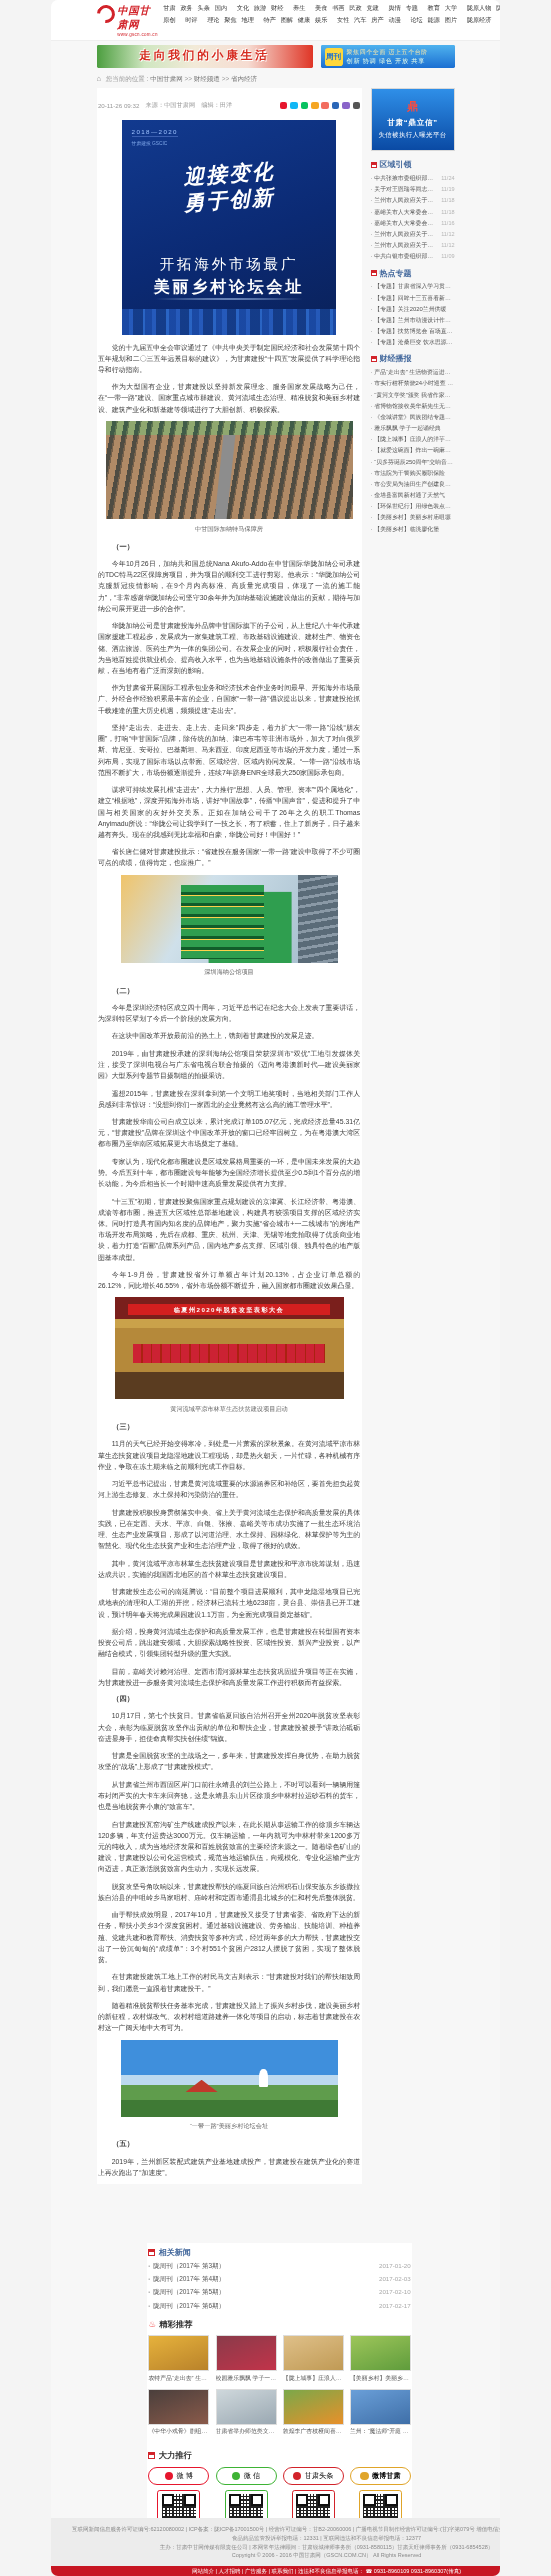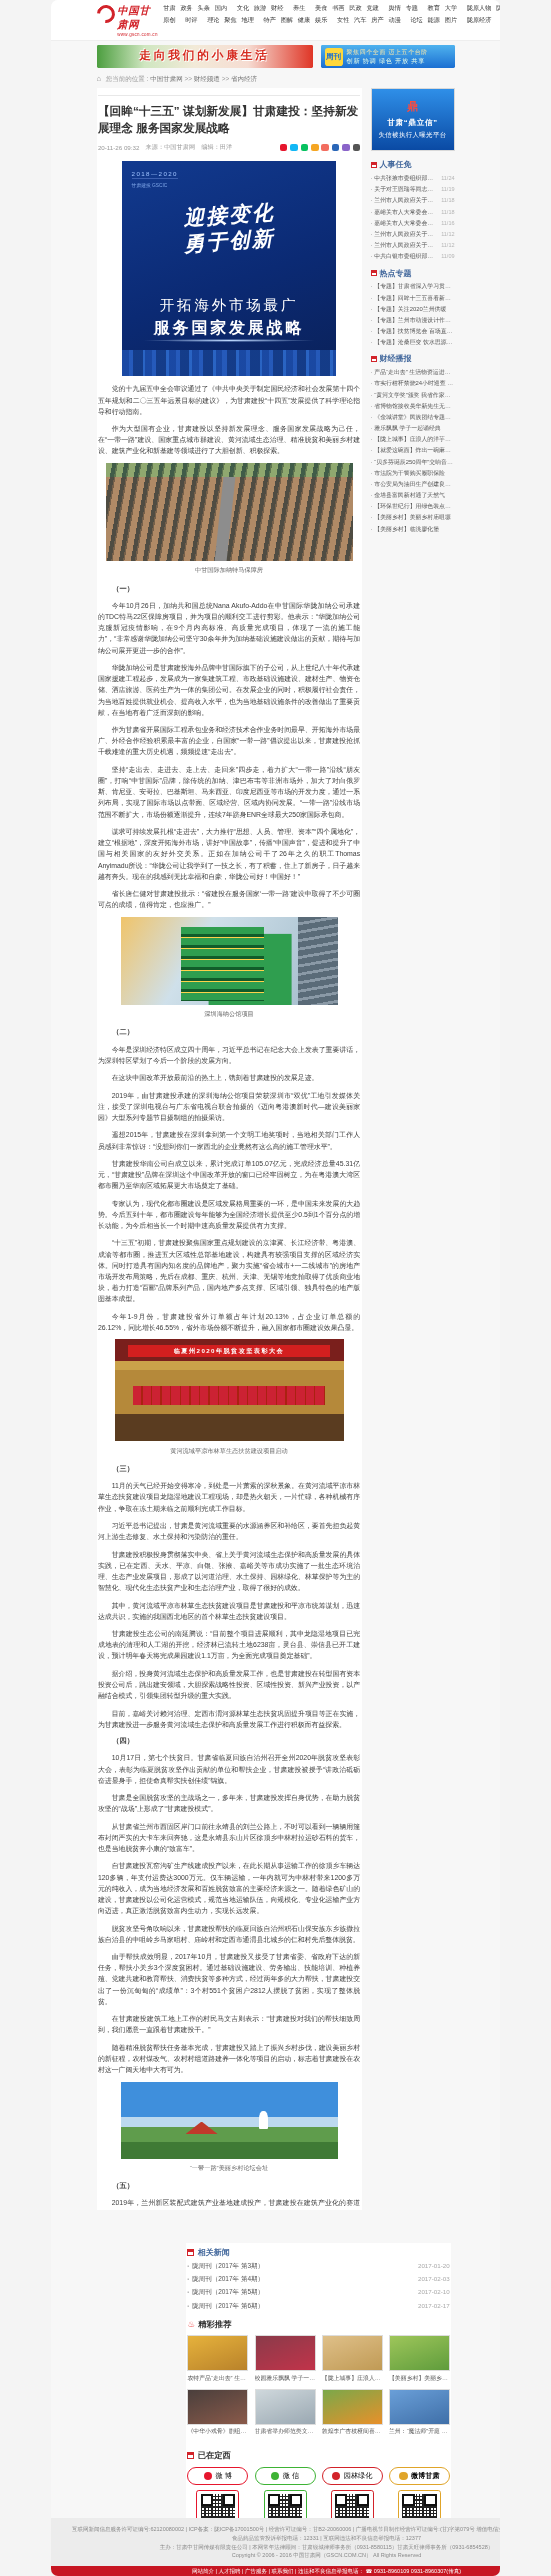--- a/index.html
+++ b/index.html
@@ -81,21 +81,21 @@
   .side-sec { margin-bottom:6.9px; }
   .side-h { font-size:8px; font-weight:bold; color:#44699d; margin-bottom:4.8px; display:flex; align-items:center; }
   .side-h .ic { width:6.2px; height:6.2px; border:1px solid #d2232a; margin-right:2.8px; background:linear-gradient(180deg,#d2232a 0 2.1px,#fff 2.1px); }
   .side-item { display:flex; font-size:5.9px; color:#555; line-height:1.25; margin-bottom:3.8px; }
   .side-item .tx { flex:1; white-space:nowrap; overflow:hidden; text-overflow:ellipsis; }
   .side-item .tx::before { content:"▪"; color:#bbb; margin-right:2.1px; font-size:4.8px; }
   .side-item .dt { color:#b5b5b5; margin-left:2.8px; font-size:5.5px; }
 
   
   .bottom { position:absolute; left:96px; top:2243px; width:358px; }
-  .rel-box { background:#fff; width:265px; padding:1.4px 1.4px 0;margin-left:39px; }
+  .rel-box { background:#fff; width:265px; padding:1.4px 1.4px 0; }
   .rel-h { font-size:8px; font-weight:bold; color:#44699d; margin:2.8px 0 4.1px; display:flex; align-items:center; }
   .rel-h .ic, .bsec-h .ic { width:6.9px; height:6.9px; border:1px solid #d2232a; margin-right:3.4px; background:linear-gradient(180deg,#d2232a 0 2.1px,#fff 2.1px); }
   .rel-item { display:flex; font-size:6.5px; color:#555; margin-bottom:4.1px; }
   .rel-item .tx::before { content:"▪"; color:#bbb; margin-right:2.8px; font-size:5.5px; }
   .rel-item .dt { margin-left:auto; color:#aaa; font-size:6.2px; }
   .bsec-h { font-size:8.3px; font-weight:bold; color:#333; margin:8.3px 0 5.5px; display:flex; align-items:center; }
   .bsec-h .flame { color:#e33; margin-right:3.4px; font-size:8.3px; }
   .thumbs { width:265px; display:flex; flex-wrap:wrap; }
   .thumb-cell { width:61px; margin:0 6.2px 5.5px 0; }
   .thumb-cell:nth-child(4n) { margin-right:0; }
@@ -196,21 +196,20 @@
     <a href="#">中国甘肃网</a>
     <span>&gt;&gt;</span>
     <a href="#">财经频道</a>
     <span>&gt;&gt;</span>
     <a href="#">省内经济</a>
   </div>
 
   <div class="container">
 
     <div class="main">
-      <h1 class="a-title">【回眸“十三五” 谋划新发展】甘肃建投：坚持新发展理念 服务国家发展战略</h1>
       <div class="a-meta">
         <span class="m">20-11-26 09:32</span>
         <span class="m">来源：中国甘肃网</span>
         <span class="m">编辑：田洋</span>
         <span class="share">
             <i style="background: rgb(230, 22, 45);"></i>
             <i style="background: rgb(18, 183, 245);"></i>
             <i style="background: rgb(7, 193, 96);"></i>
             <i style="background: rgb(245, 166, 35);"></i>
             <i style="background: rgb(242, 109, 95);"></i>
@@ -219,21 +218,21 @@
             <i style="background: rgb(85, 85, 85);"></i>
           </span>
       </div>
 
       <div class="poster">
         <div class="yrs">2018—2020</div>
         <div class="brand">甘肃建投 GSCIC</div>
         <div class="slg slg1">迎接变化</div>
         <div class="slg slg2">勇于创新</div>
         <div class="ln ln1">开拓海外市场最广</div>
-        <div class="ln ln2">服务国家发展战略</div>
+        <div class="ln ln2">美丽乡村论坛会址</div>
         <div class="glow"></div>
         <div class="city"></div>
       </div>
 
       <div>
           <p class="para">党的十九届五中全会审议通过了《中共中央关于制定国民经济和社会发展第十四个五年规划和二〇三五年远景目标的建议》，为甘肃建投“十四五”发展提供了科学理论指导和行动指南。</p>
           <p class="para">作为大型国有企业，甘肃建投以坚持新发展理念、服务国家发展战略为己任，在“一带一路”建设、国家重点城市群建设、黄河流域生态治理、精准脱贫和美丽乡村建设、建筑产业化和新基建等领域进行了大胆创新、积极探索。</p>
         </div>
 
       <div class="a-img img-jiana"></div>
@@ -305,21 +304,21 @@
     <div class="side">
       <div class="side-banner">
         <div class="m">鼎</div>
         <div class="l1">甘肃“鼎立信”</div>
         <div class="l2">失信被执行人曝光平台</div>
       </div>
 
       <div class="side-sec">
         <div class="side-h">
           <span class="ic"></span>
-          <span>人事任免</span>
+          <span>区域引领</span>
         </div>
         <div>
             <div class="side-item">
             <span class="tx">中共张掖市委组织部关于干部任前公</span>
               <span class="dt">11/24</span>
           </div>
             <div class="side-item">
             <span class="tx">关于对王恩瑞等同志拟晋升二级巡视</span>
               <span class="dt">11/19</span>
           </div>
@@ -492,21 +491,21 @@
           <div class="thumb-cap">敦煌李广杏枝桠间喜获200</div>
         </div>
           <div class="thumb-cell">
           <div class="thumb" style="background: linear-gradient(160deg, rgb(106, 159, 216), rgb(63, 111, 168));"></div>
           <div class="thumb-cap">兰州：“魔法师”开庭 小“法</div>
         </div>
         </div>
 
       <div class="bsec-h">
         <span class="ic"></span>
-        <span>已在定西</span>
+        <span>大力推行</span>
       </div>
       <div class="follow-row">
           <div class="fcard">
           <div class="fbadge" style="border-color: rgb(230, 22, 45);">
             <span class="dot" style="background: rgb(230, 22, 45);"></span>
             <span>微 博</span>
           </div>
           <div class="qr" style="border-color: rgb(230, 22, 45);">
             <div class="px"></div>
           </div>
@@ -516,21 +515,21 @@
             <span class="dot" style="background: rgb(62, 179, 53);"></span>
             <span>微 信</span>
           </div>
           <div class="qr" style="border-color: rgb(62, 179, 53);">
             <div class="px"></div>
           </div>
         </div>
           <div class="fcard">
           <div class="fbadge" style="border-color: rgb(210, 35, 42);">
             <span class="dot" style="background: rgb(210, 35, 42);"></span>
-            <span>园林绿化</span>
+            <span>甘肃头条</span>
           </div>
           <div class="qr" style="border-color: rgb(210, 35, 42);">
             <div class="px"></div>
           </div>
         </div>
           <div class="fcard">
           <div class="fbadge" style="border-color: rgb(224, 165, 42); font-weight: bold;">
             <span class="dot" style="background: rgb(224, 165, 42);"></span>
             <span>微博甘肃</span>
           </div>

